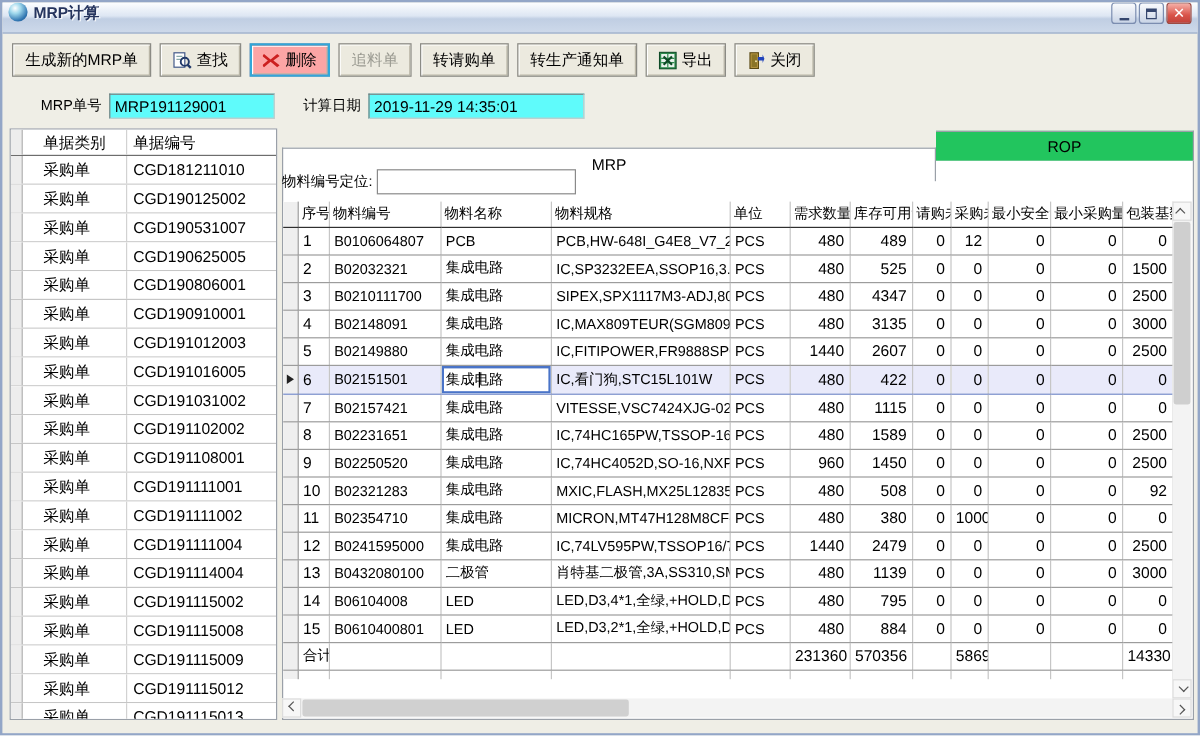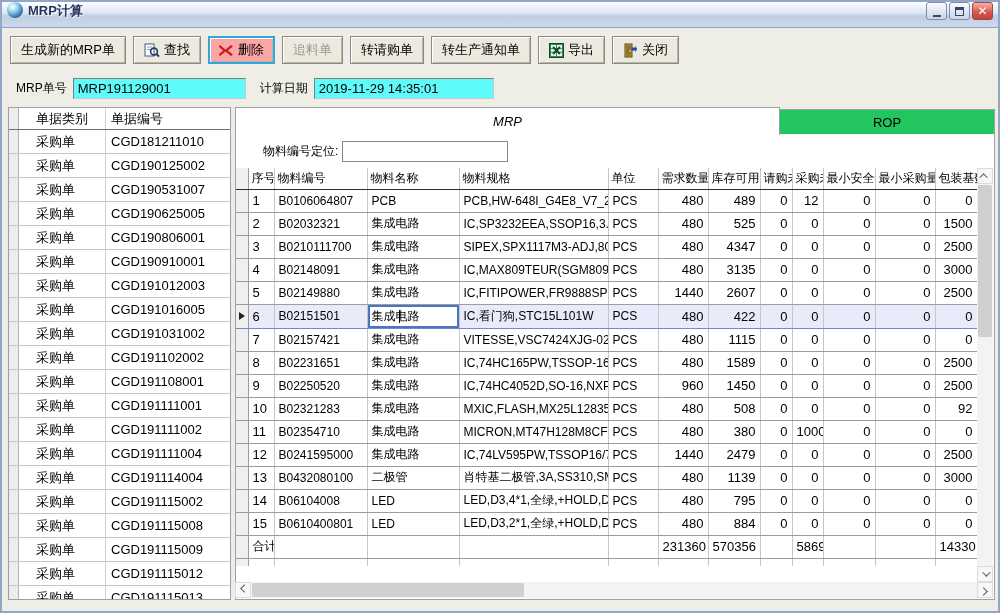--- a/index.html
+++ b/index.html
@@ -22,48 +22,48 @@
   .close-x{color:#fff;font-weight:bold;font-size:12px;line-height:1;}
   
   .toolbar{display:flex;gap:7px;padding:8px 0 6px 8px;}
   .tb-btn{height:28px;display:flex;align-items:center;justify-content:center;gap:4px;
     background:#eceadf;border:1px solid #8b8b85;box-shadow:inset 1px 1px 0 #fff,inset -1px -1px 0 #b9b5a6;
     font-size:13px;color:#000;padding:0 10px;white-space:nowrap;}
   .tb-btn.focused{border:2px solid #32a7d8;padding:0 9px;background:#fca5a5;}
   .tb-btn.disabled{color:#9b9b92;}
   .tb-icon{display:flex;align-items:center;}
   
-  .formrow{display:flex;align-items:center;padding:8px 0 8px 14px;}
+  .formrow{display:flex;align-items:center;padding:8px 0 8px 32px;}
   .fld-label{font-size:12px;color:#000;margin-right:6px;}
   .fld{height:21px;background:#5ffbfb;border:1px solid #7d7d7d;border-bottom-color:#c8c8c8;
     border-right-color:#c8c8c8;font-size:13px;color:#000;padding:0 4px;
     font-family:"Liberation Sans","DejaVu Sans",sans-serif;}
-  .fld.mrp{width:173px;margin-right:14px;}
+  .fld.mrp{width:138px;margin-right:24px;}
   .fld.date{width:180px;}
   
   .main{position:relative;height:494px;}
   
   .left-panel{position:absolute;left:6px;top:0;width:223px;height:493px;background:#fff;
     border:1px solid #9aa0a8;overflow:hidden;}
   .lrow{display:flex;height:24px;border-bottom:1px solid #c6c6c6;background:#fff;}
   .lrow.lhead{height:22px;border-bottom:1px solid #6d6d6d;}
   .lgutter{width:10px;flex:none;background:#ededed;border-right:1px solid #b3b3b3;}
   .lcell{display:flex;align-items:center;font-size:13px;padding:0 5px;white-space:nowrap;overflow:hidden;}
   .lcell.type{width:87px;flex:none;border-right:1px solid #d2d2d2;padding-left:17px;}
   .lcell.no{flex:1;}
   
   .right-panel{position:absolute;left:233px;top:0;width:760px;height:493px;}
   .tab{position:absolute;display:flex;align-items:center;justify-content:center;font-size:13px;}
-  .tab.mrp{left:0;top:0;width:545px;height:28px;background:#fff;
-    border:1px solid #9aa0a8;border-bottom:none;z-index:2;font-style:italic;}
+  .tab.mrp{left:0;top:16px;width:545px;height:28px;background:#fff;
+    border:1px solid #9aa0a8;border-bottom:none;z-index:2;}
   .tab.rop{left:545px;top:2px;right:0;height:26px;background:#22c55e;
     border:1px solid #9aa0a8;border-left:none;}
   .tab-body{position:absolute;left:0;top:27px;right:0;bottom:0;background:#fff;
     border:1px solid #9aa0a8;border-top:none;}
-  .locator{position:absolute;top:34px;left:28px;display:flex;align-items:center;z-index:3;}
+  .locator{position:absolute;top:34px;left:0;display:flex;align-items:center;z-index:3;}
   .locator-label{font-size:12px;margin-right:4px;}
   .locator-input{width:166px;height:21px;border:1px solid #8a8a8a;background:#fff;font-size:13px;padding:0 3px;}
   
   .grid-zone{position:absolute;left:1px;top:61px;z-index:3;}
   table.grid{border-collapse:collapse;table-layout:fixed;width:741px;background:#fff;}
   table.grid th{height:21px;font-size:12px;font-weight:normal;text-align:left;padding:0 3px;
     border-bottom:1px solid #2f2f2f;border-right:1px solid #c6c6c6;white-space:nowrap;overflow:hidden;background:#fff;}
   table.grid td{height:23px;font-size:12px;padding:0 4px;border-bottom:1px solid #9c9c9c;
     border-right:1px solid #c6c6c6;white-space:nowrap;overflow:hidden;background:#fff;}
   table.grid th.gutter,table.grid td.gutter{background:#efefef;border-right:1px solid #9c9c9c;padding:0;}

